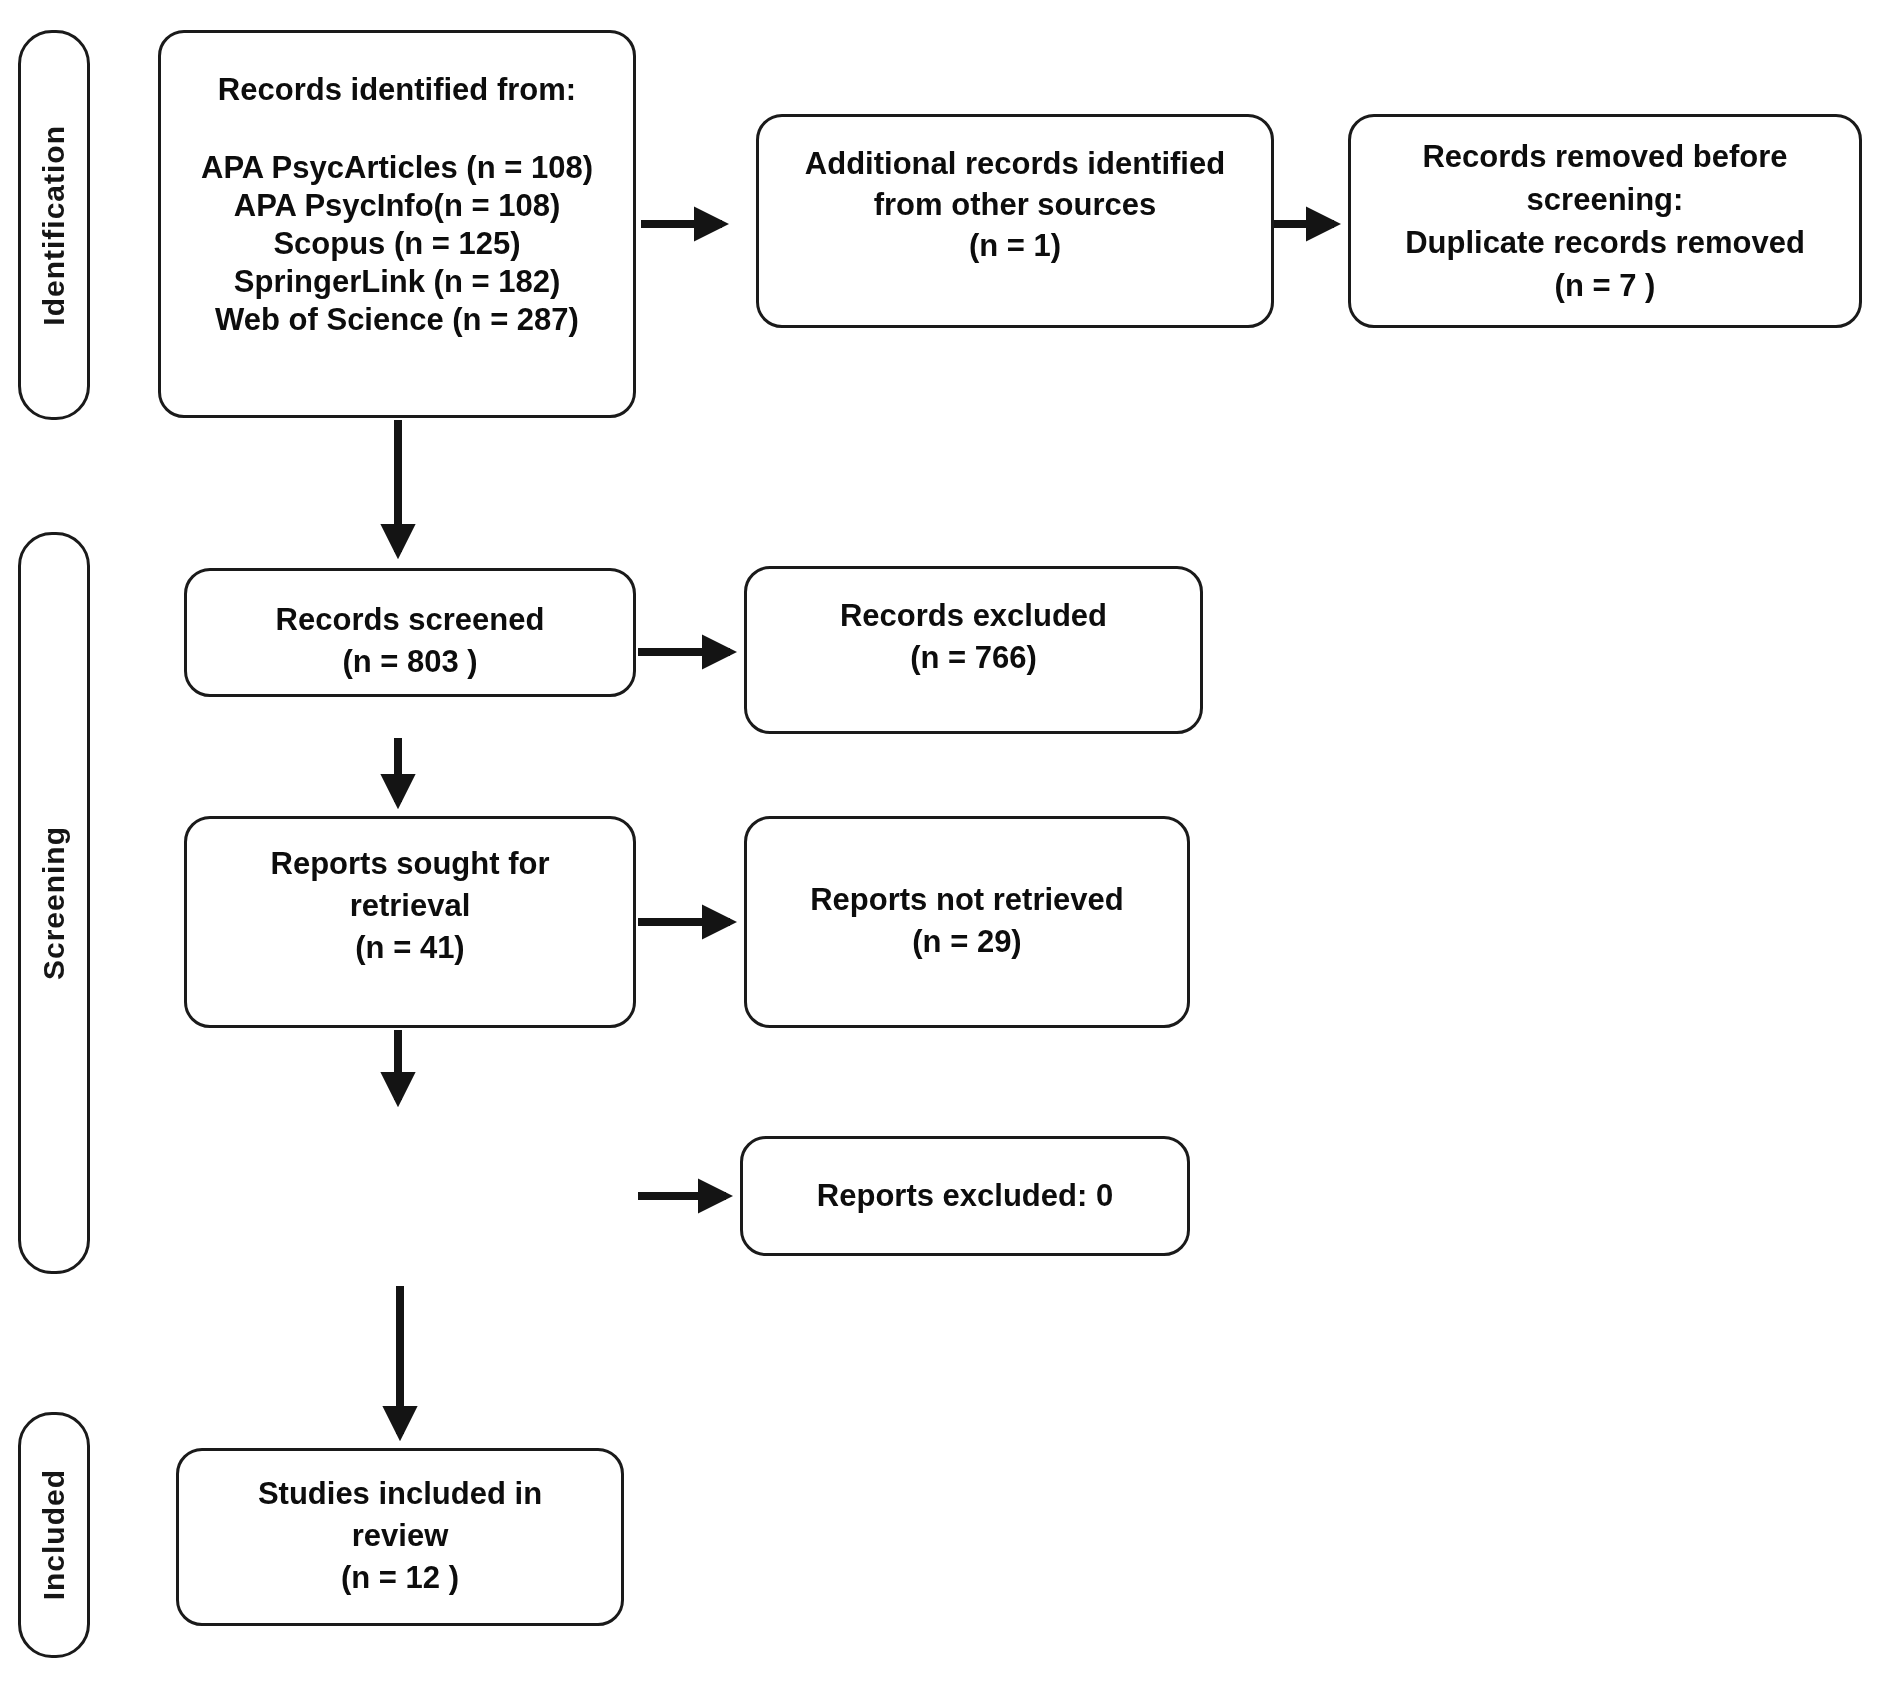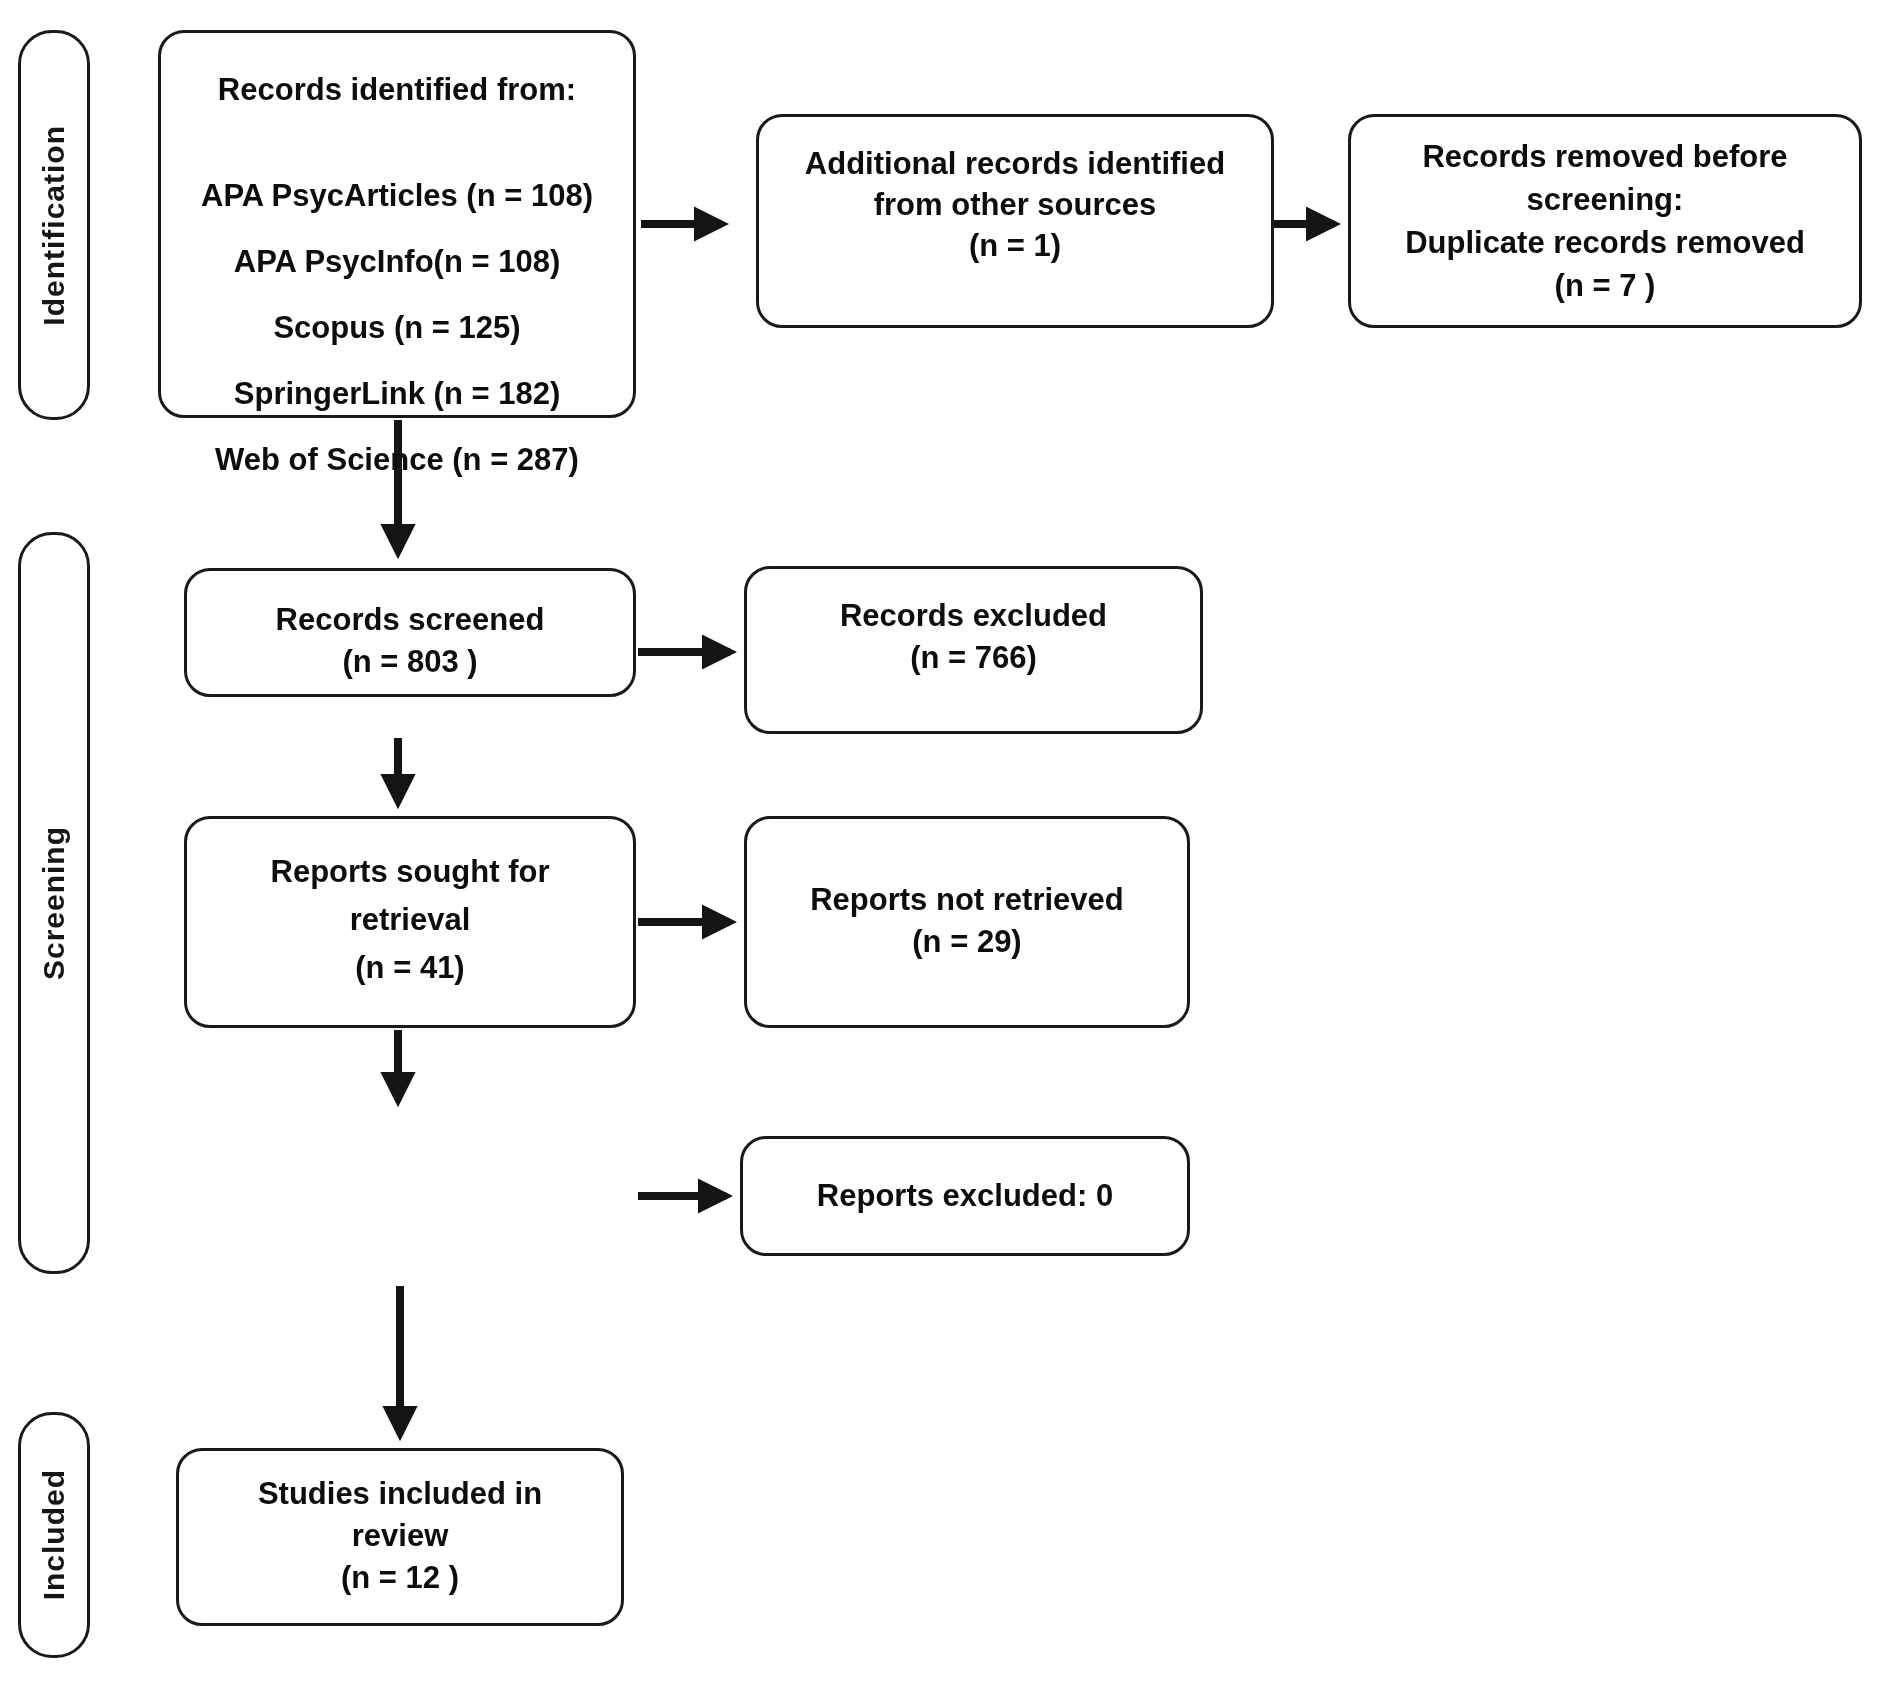--- a/index.html
+++ b/index.html
@@ -45,28 +45,28 @@
     box-sizing:border-box;
     display:flex;
     flex-direction:column;
     align-items:center;
     text-align:center;
     font-weight:bold;
     font-size:31px;
     line-height:42px;
   }
   .box .line{white-space:pre;}
-  #box-records-identified{left:158px;top:30px;width:478px;height:388px;padding-top:38px;font-size:32px;gap:28px;}
+  #box-records-identified{left:158px;top:30px;width:478px;height:388px;padding-top:38px;font-size:32px;}
   #box-records-identified .title{margin-bottom:40px;}
   #box-records-identified .line{line-height:38px;font-size:31px;}
   #box-additional-records{left:736px;top:114px;width:518px;height:214px;padding-top:26px;line-height:41px;margin-left:20px;}
   #box-records-removed{left:1348px;top:114px;width:514px;height:214px;padding-top:18px;line-height:43px;}
   #box-records-screened{left:184px;top:568px;width:452px;height:129px;padding-top:28px;}
   #box-records-excluded{left:744px;top:566px;width:459px;height:168px;padding-top:26px;}
-  #box-reports-sought{left:184px;top:816px;width:452px;height:212px;padding-top:32px;gap:6px;}
+  #box-reports-sought{left:184px;top:816px;width:452px;height:212px;padding-top:24px;}
   #box-reports-not-retrieved{left:744px;top:816px;width:446px;height:212px;padding-top:60px;}
   #box-reports-assessed{left:184px;top:1114px;width:452px;height:170px;padding-top:10px;}
   #box-reports-excluded{left:740px;top:1136px;width:450px;height:120px;justify-content:center;padding-top:0;}
   #box-studies-included{left:176px;top:1448px;width:448px;height:178px;padding-top:22px;}
 
   
   #arrows{
     position:absolute;
     left:0;top:0;
     width:1884px;height:1694px;

